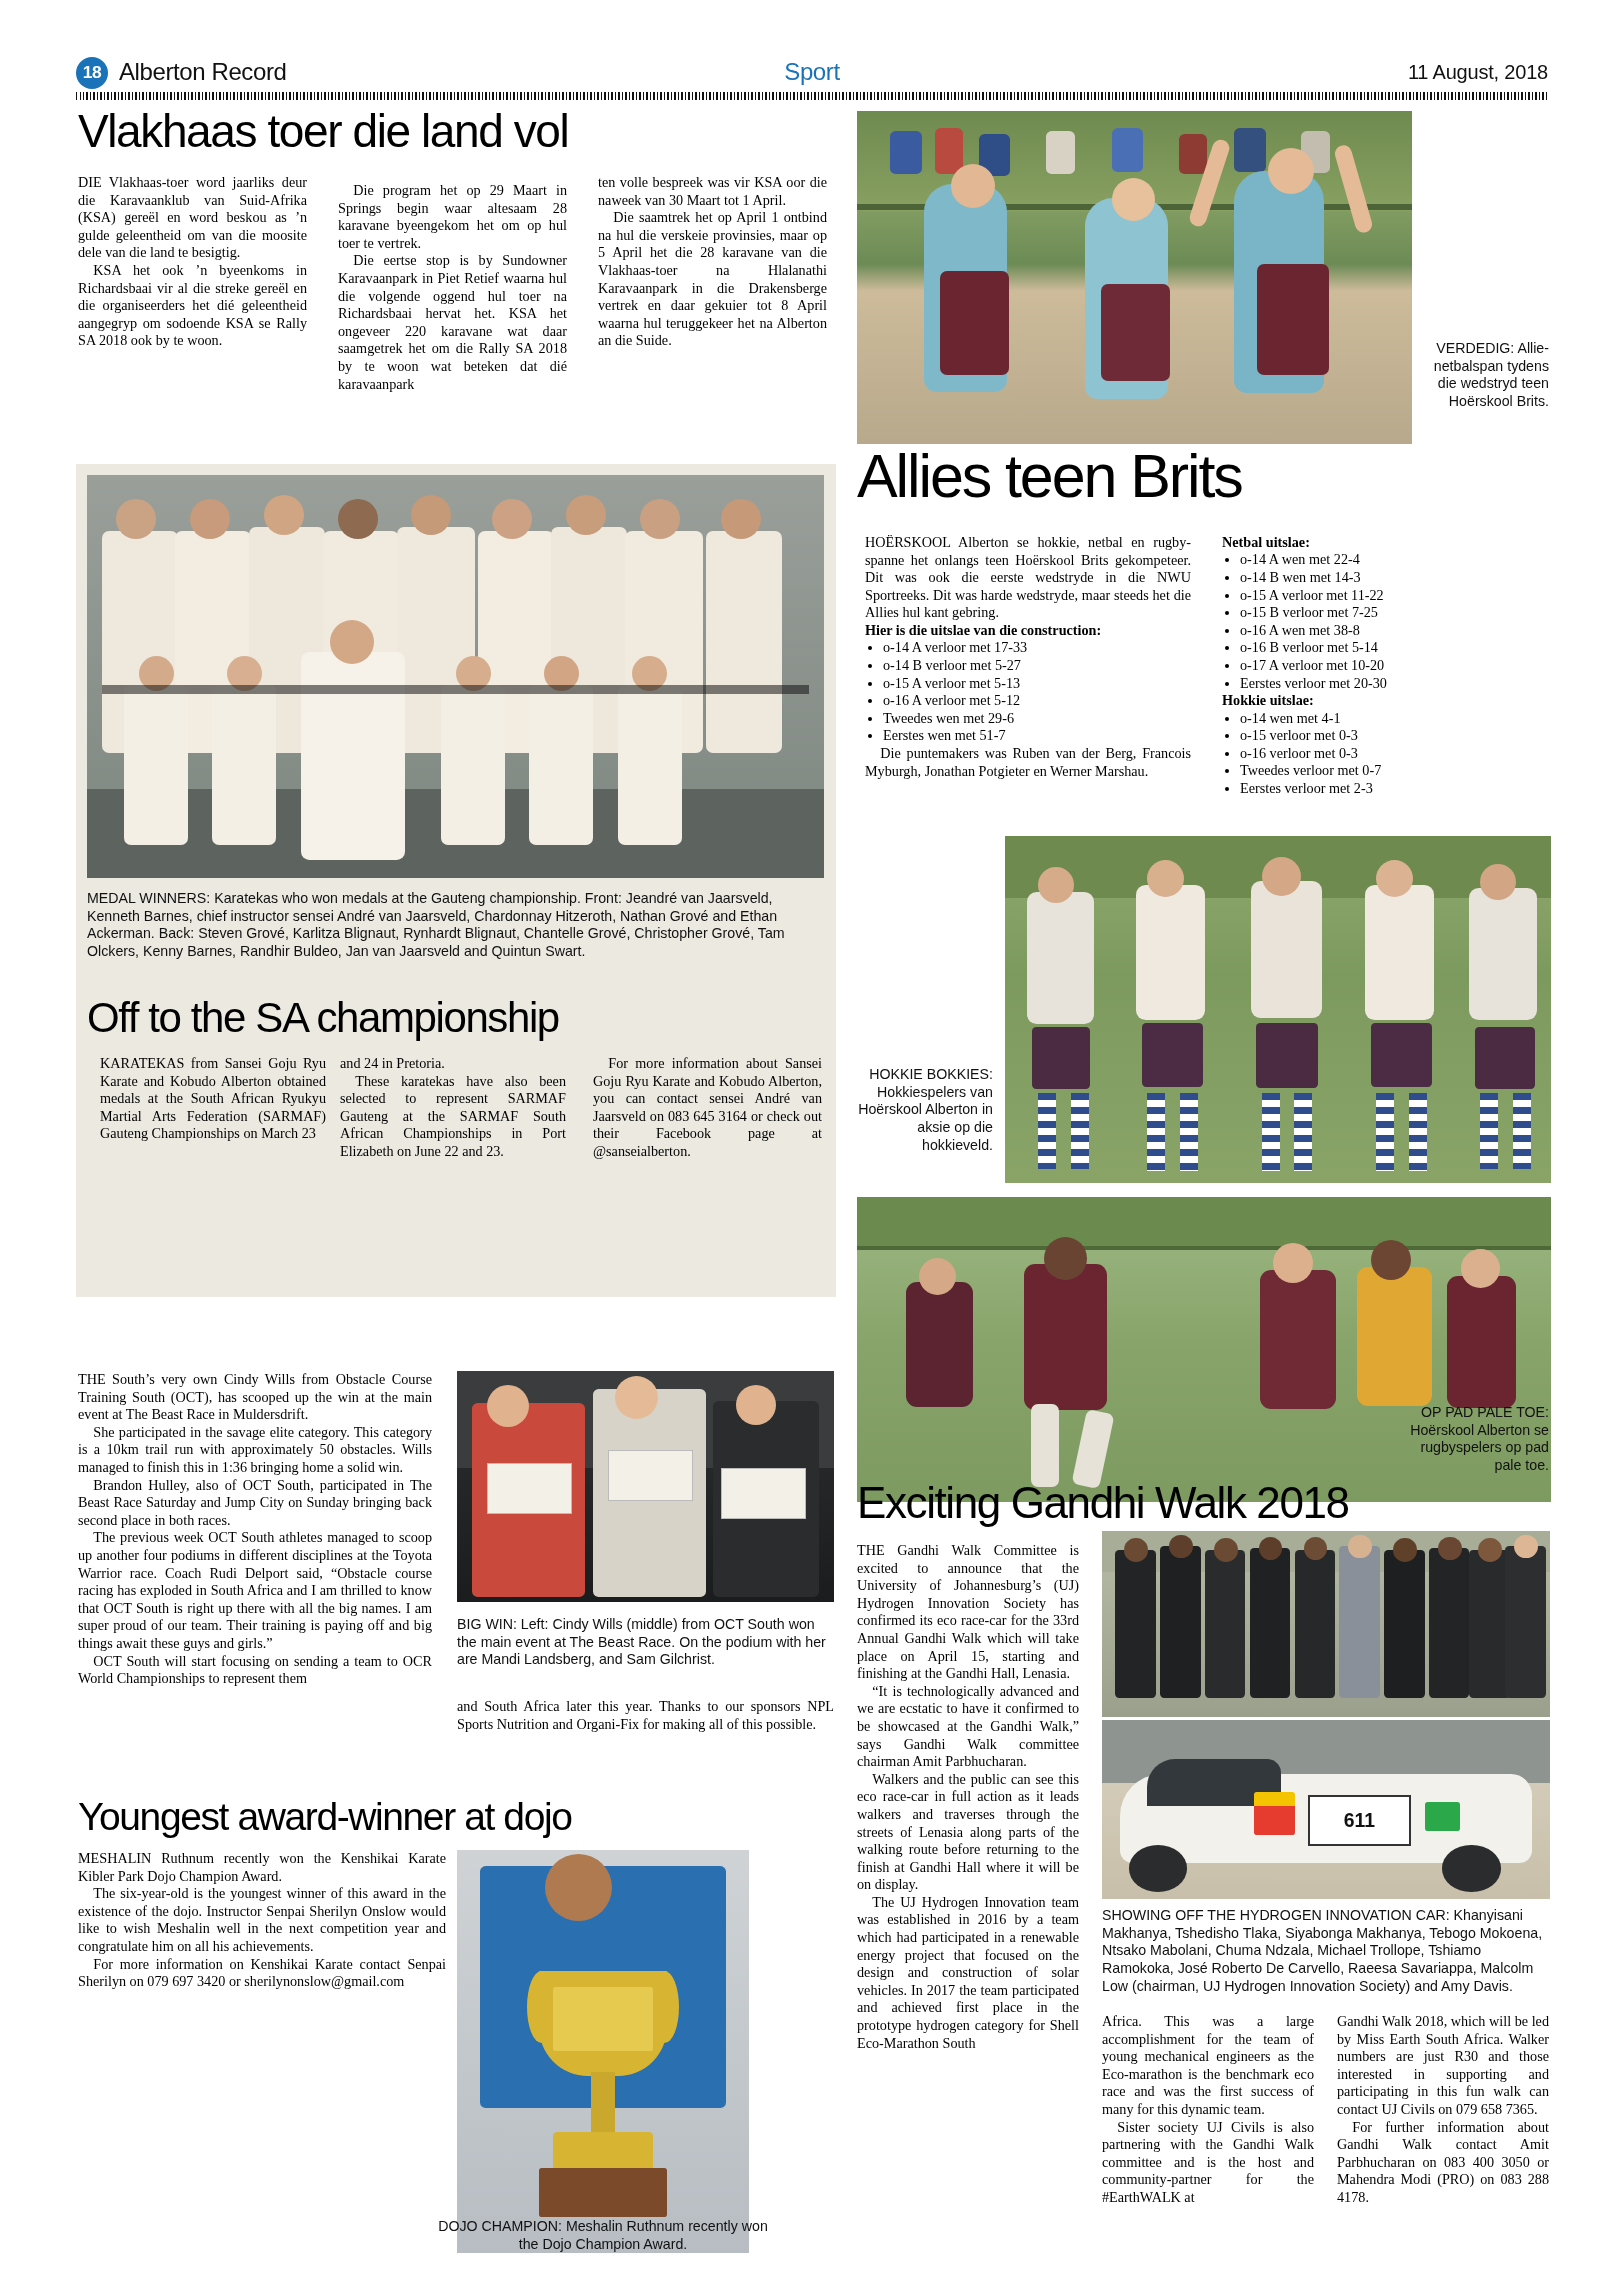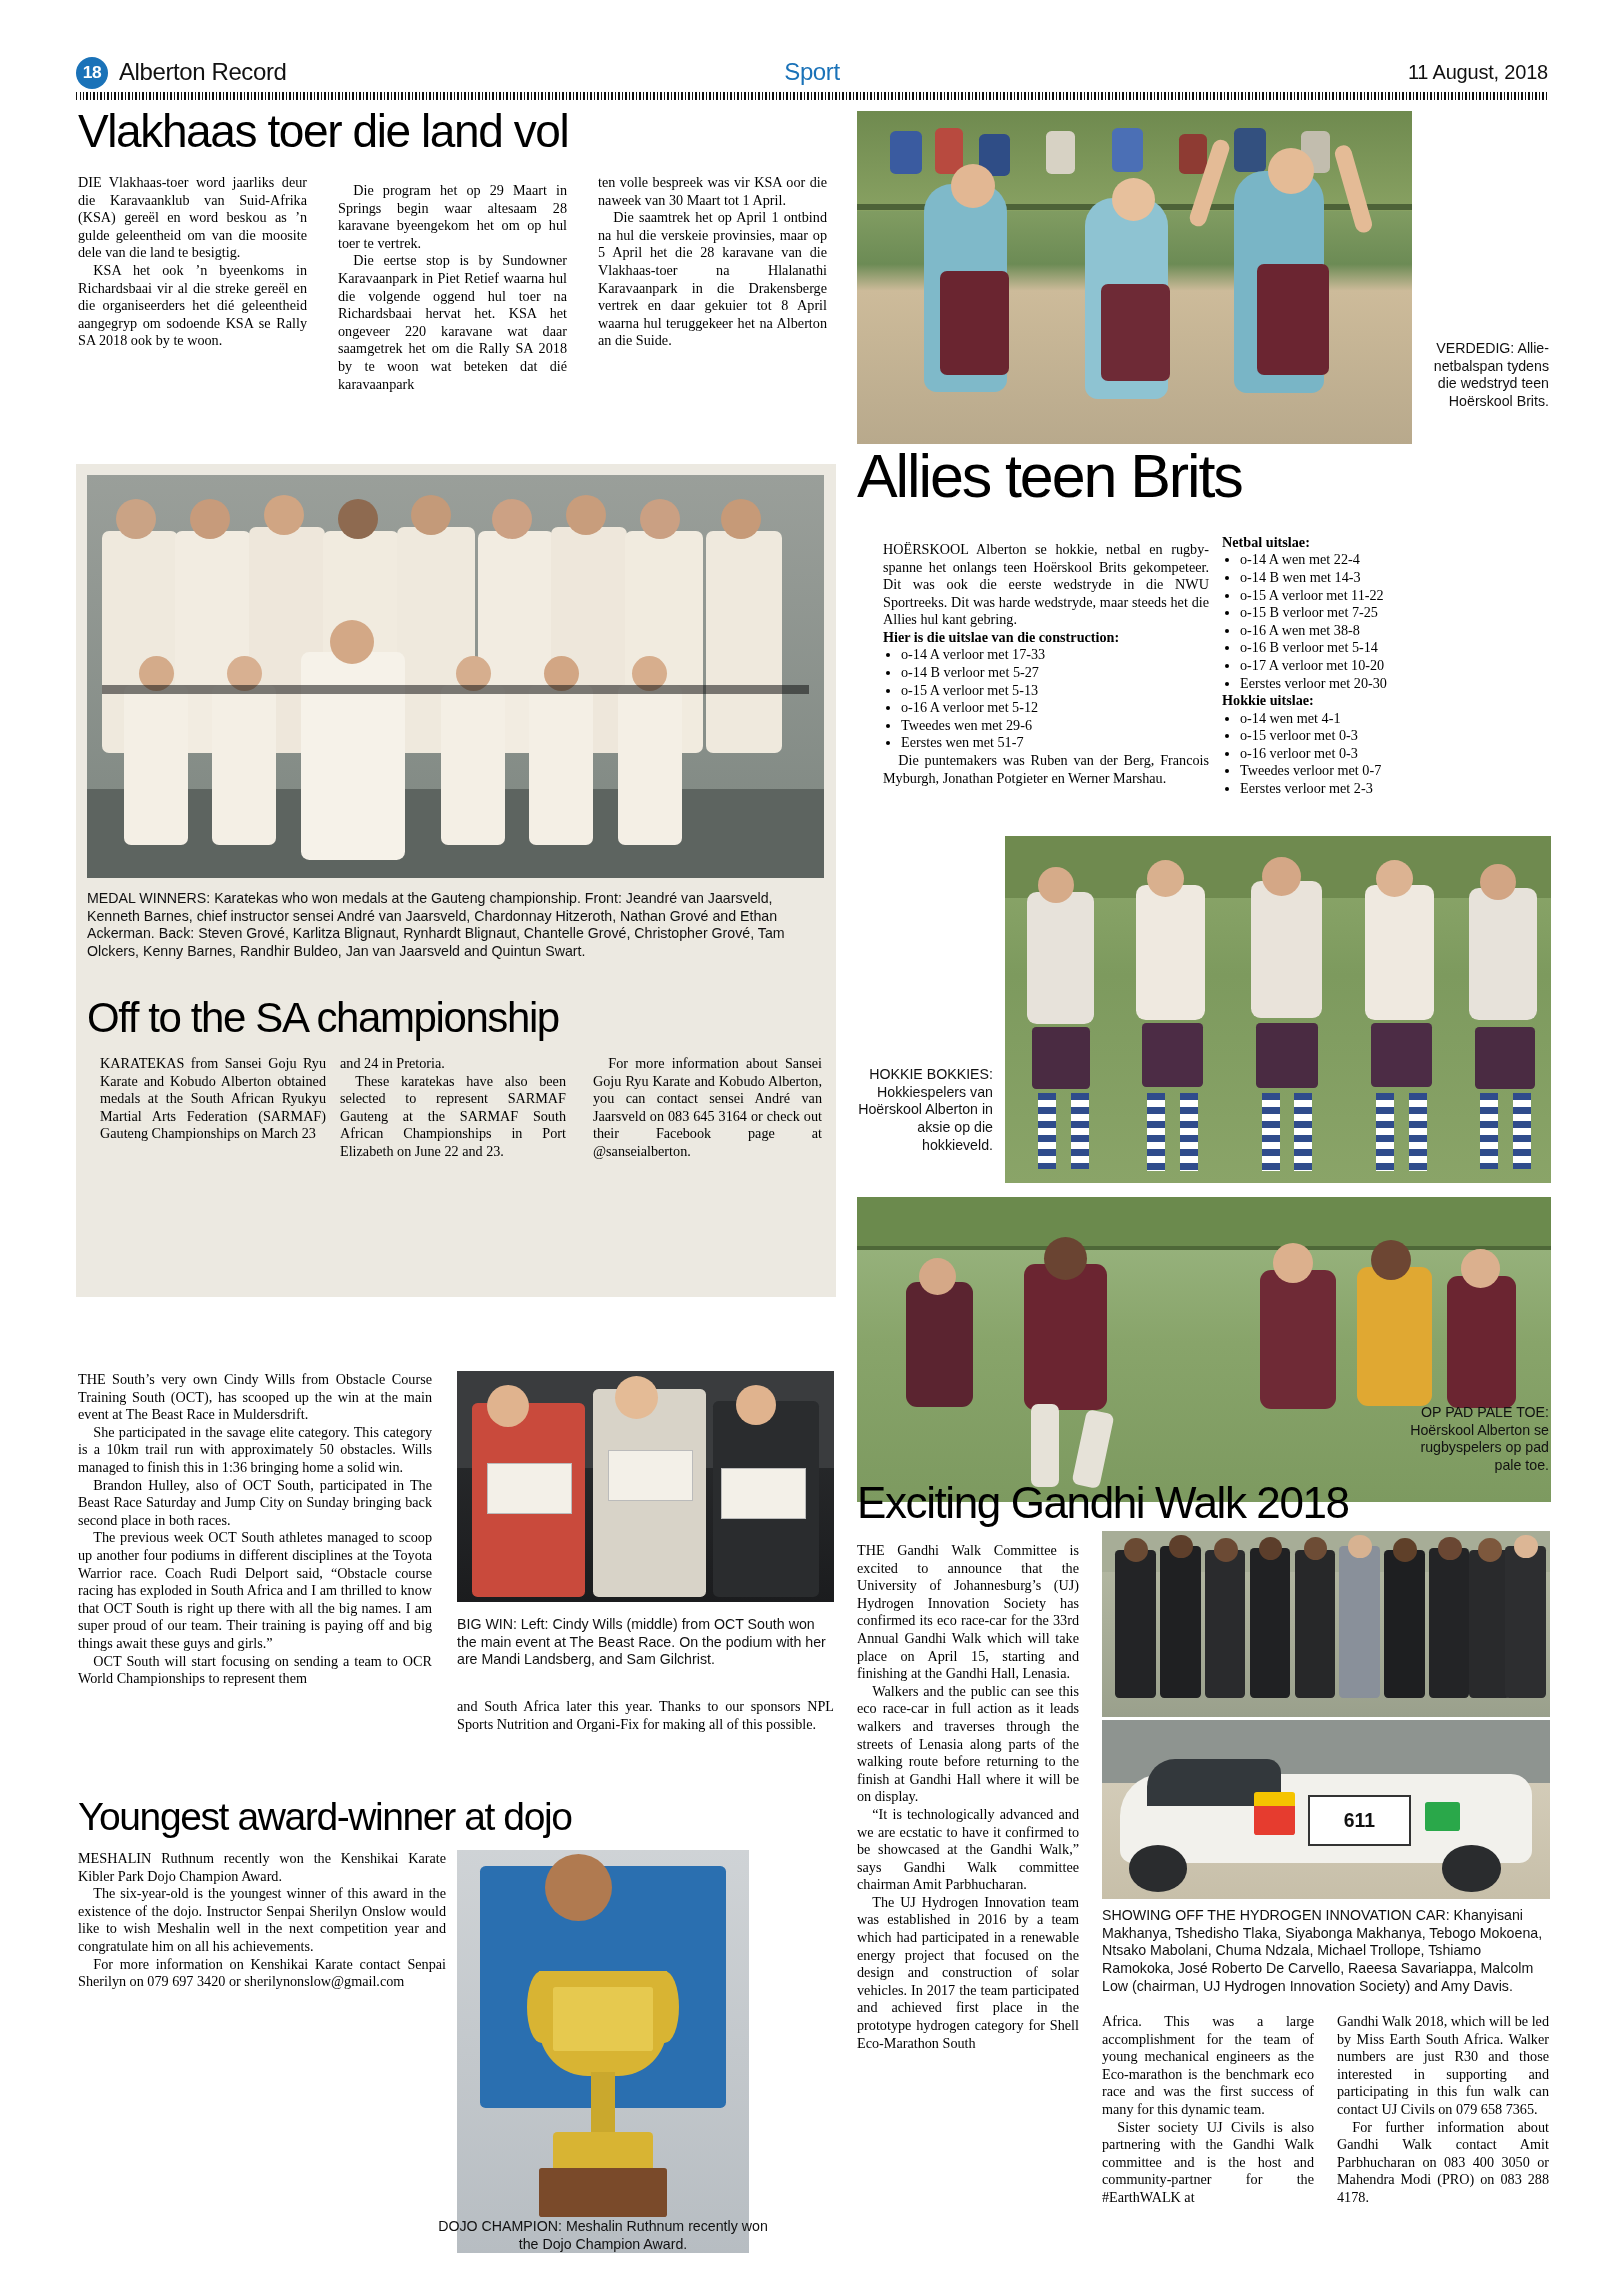--- a/index.html
+++ b/index.html
@@ -106,21 +106,21 @@
     <div style="position:absolute;left:68%;top:18%;width:90px;height:222px;background:#79b5c6;border-radius:30.5px 30.5px 12.5px 12.5px;"></div>
     <div style="position:absolute;left:72%;top:46%;width:72px;height:111px;background:#6b2531;border-radius:7px;"></div>
     <div style="position:absolute;left:74%;top:11%;width:46px;height:46px;background:#e4bb96;border-radius:50%;"></div>
     <div style="position:absolute;left:62%;top:8%;width:16.7px;height:90px;background:#e4bb96;border-radius:8.3px;transform:rotate(18deg);"></div>
     <div style="position:absolute;left:88%;top:10%;width:16.7px;height:90px;background:#e4bb96;border-radius:8.3px;transform:rotate(-16deg);"></div>
   </div>
   <div class="cap r" style="position:absolute;left:1416px;top:340px;width:133px;">VERDEDIG: Allie-netbalspan tydens die wedstryd teen Hoërskool Brits.</div>
 
   <div class="hl" style="position:absolute;left:857px;top:448px;width:694px;font-size:61px;letter-spacing:-2.1px;">Allies teen Brits</div>
 
-  <div class="body-col" style="position:absolute;left:883px;top:534px;width:326px;margin-top:7px;">
+  <div class="body-col" style="position:absolute;left:865px;top:534px;width:326px;">
     <p class="first">HOËRSKOOL Alberton se hokkie, netbal en rugby-spanne het onlangs teen Hoërskool Brits gekompeteer. Dit was ook die eerste wedstryde in die NWU Sportreeks. Dit was harde wedstryde, maar steeds het die Allies hul kant gebring.</p>
     <div class="res-h">Hier is die uitslae van die construction:</div>
     <ul class="res">
       <li>o-14 A verloor met 17-33</li>
       <li>o-14 B verloor met 5-27</li>
       <li>o-15 A verloor met 5-13</li>
       <li>o-16 A verloor met 5-12</li>
       <li>Tweedes wen met 29-6</li>
       <li>Eerstes wen met 51-7</li>
     </ul>
@@ -310,22 +310,22 @@
     <div style="position:absolute;left:24%;top:30%;width:10%;height:18%;background:#d8b433;border-radius:50% 0 0 50%;"></div>
     <div style="position:absolute;left:66%;top:30%;width:10%;height:18%;background:#d8b433;border-radius:0 50% 50% 0;"></div>
     <div style="position:absolute;left:33%;top:34%;width:34%;height:16%;background:#e6c94f;border-radius:2.8px;"></div>
   </div>
   <div class="cap c" style="position:absolute;left:433px;top:2218px;width:340px;">DOJO CHAMPION: Meshalin Ruthnum recently won the Dojo Champion Award.</div>
 
   <div class="hl" style="position:absolute;left:857px;top:1482px;width:694px;font-size:44px;">Exciting Gandhi Walk 2018</div>
 
   <div class="body-col" style="position:absolute;left:857px;top:1542px;width:222px;">
     <p class="first">THE Gandhi Walk Committee is excited to announce that the University of Johannesburg’s (UJ) Hydrogen Innovation Society has confirmed its eco race-car for the 33rd Annual Gandhi Walk which will take place on April 15, starting and finishing at the Gandhi Hall, Lenasia.</p>
+    <p>“It is technologically advanced and we are ecstatic to have it confirmed to be showcased at the Gandhi Walk,” says Gandhi Walk committee chairman Amit Parbhucharan.</p>
     <p>Walkers and the public can see this eco race-car in full action as it leads walkers and traverses through the streets of Lenasia along parts of the walking route before returning to the finish at Gandhi Hall where it will be on display.</p>
-    <p>“It is technologically advanced and we are ecstatic to have it confirmed to be showcased at the Gandhi Walk,” says Gandhi Walk committee chairman Amit Parbhucharan.</p>
     <p>The UJ Hydrogen Innovation team was established in 2016 by a team which had participated in a renewable energy project that focused on the design and construction of solar vehicles. In 2017 the team participated and achieved first place in the prototype hydrogen category for Shell Eco-Marathon South</p>
   </div>
 
   <div class="photo" style="left:1102px;top:1531px;width:448px;height:186px;">
     <div class="sky" style="background:linear-gradient(#b8bca6,#9aa08c);"></div>
     <div style="position:absolute;left:0;top:0;width:100%;height:22%;background:#a7ad97;"></div>
     <div style="position:absolute;left:3%;top:10%;width:9%;height:80%;background:#232426;border-radius:4.2px;"></div>
     <div style="position:absolute;left:5%;top:4%;width:23.6px;height:23.6px;background:#6a4a33;border-radius:50%;"></div>
     <div style="position:absolute;left:13%;top:8%;width:9%;height:82%;background:#1f2022;border-radius:4.2px;"></div>
     <div style="position:absolute;left:15%;top:2%;width:23.6px;height:23.6px;background:#5e3f2b;border-radius:50%;"></div>

